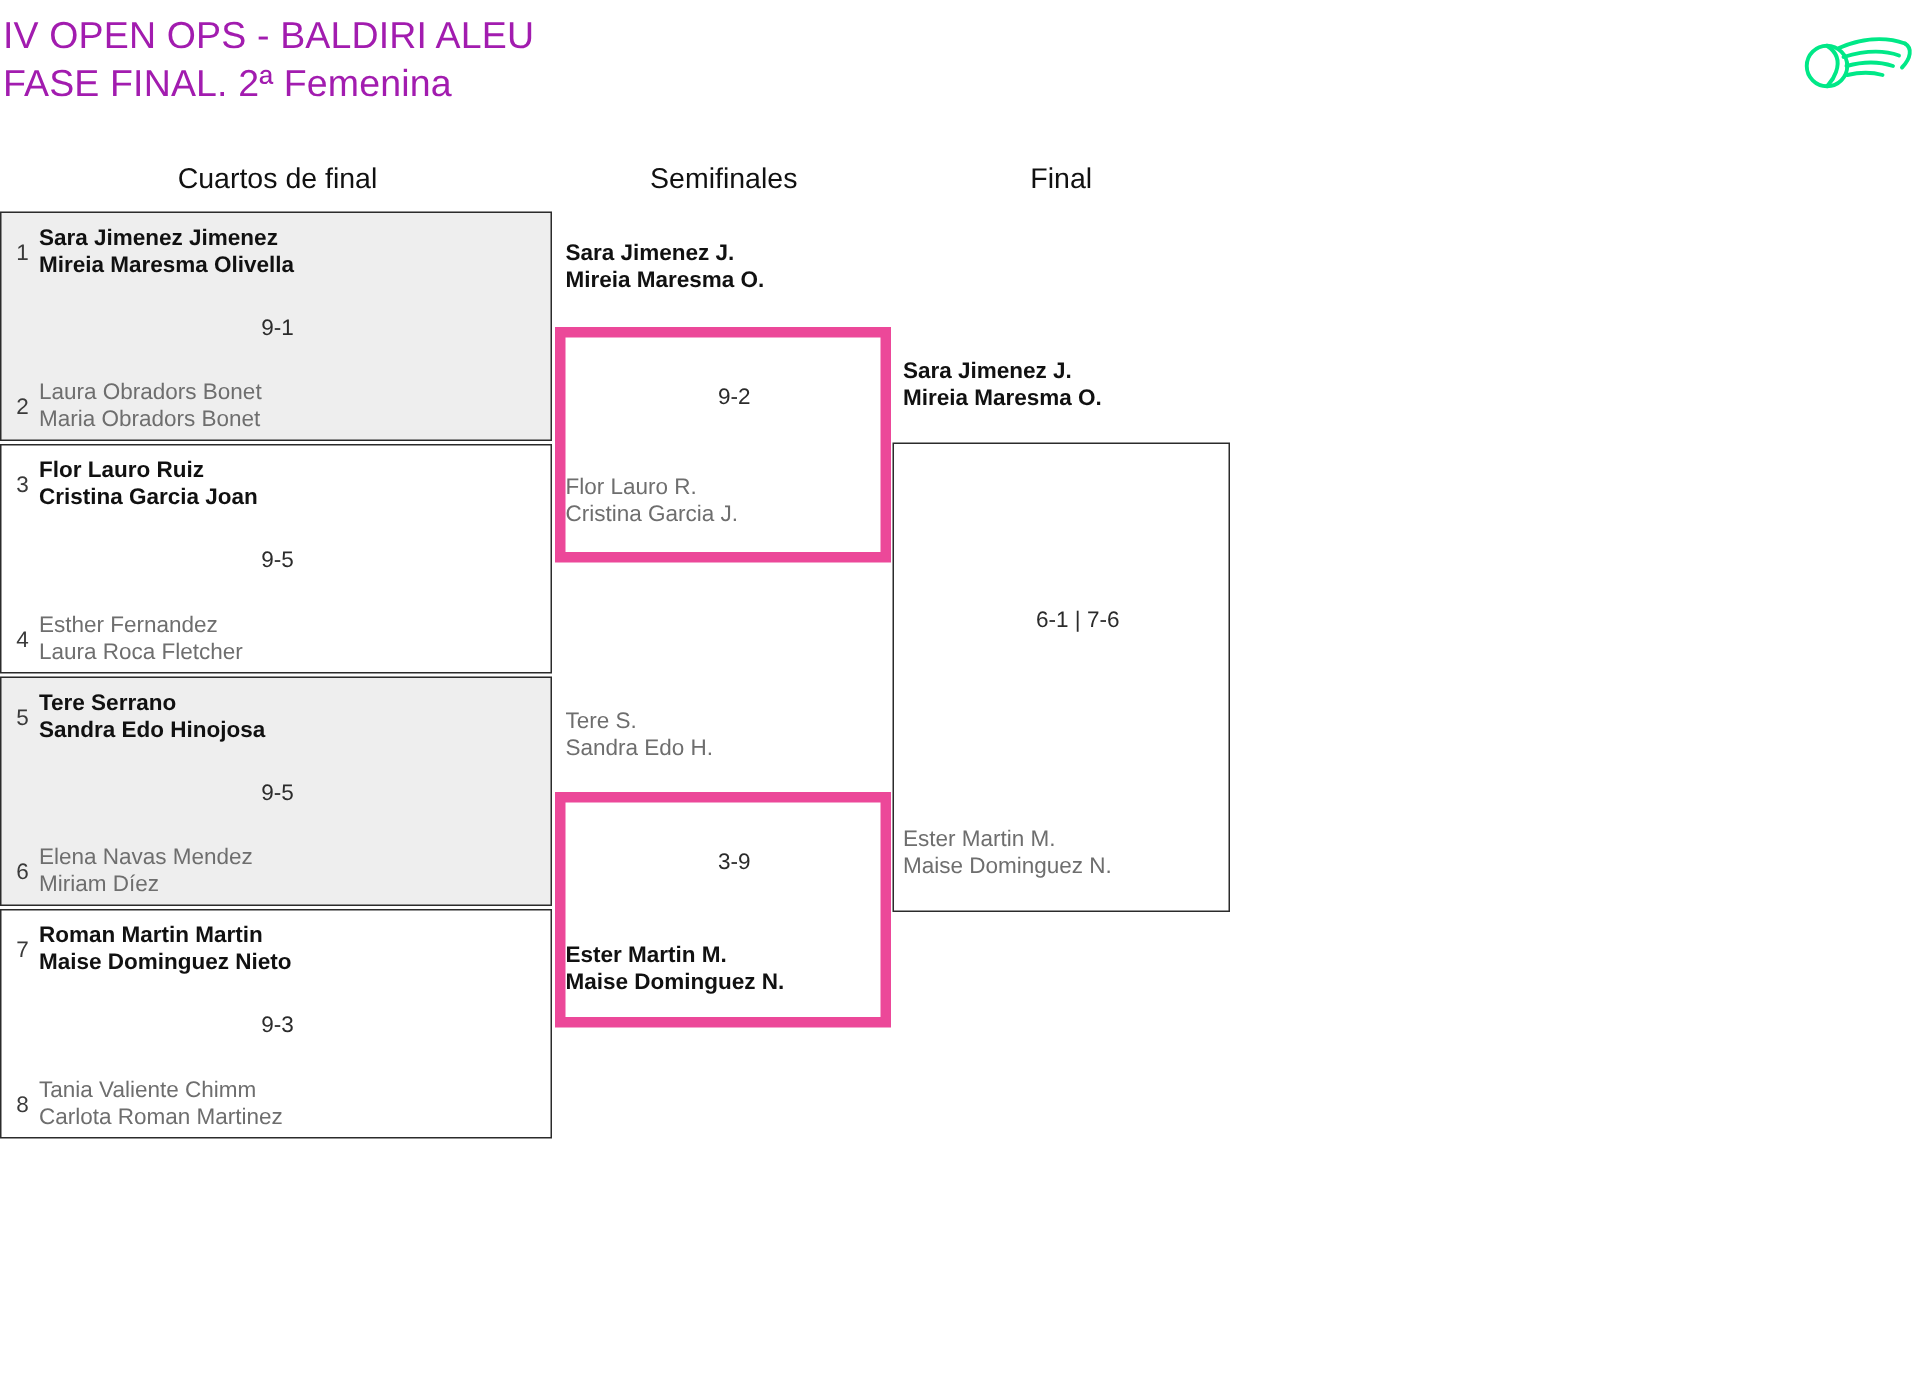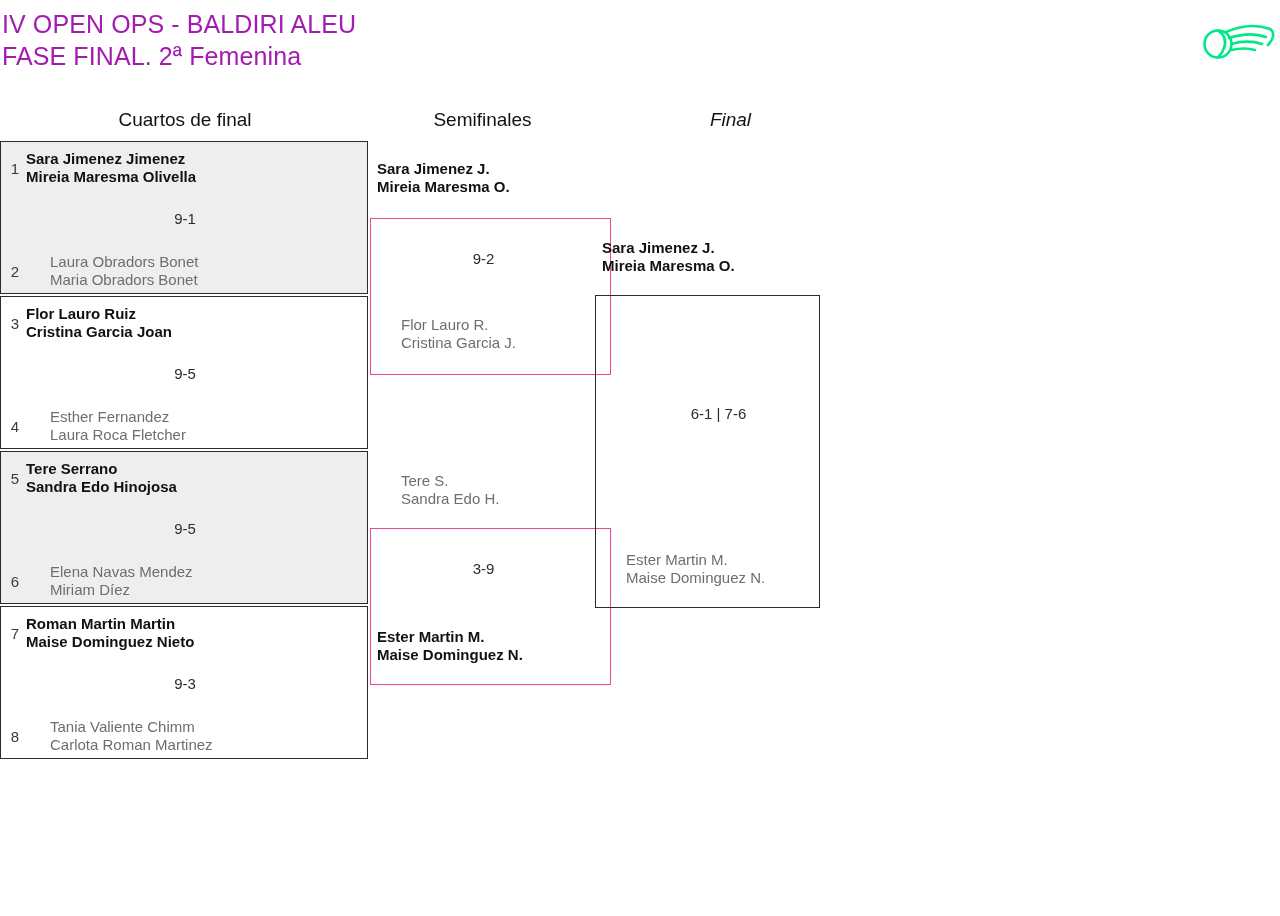--- a/index.html
+++ b/index.html
@@ -48,21 +48,21 @@
   .col-header {
     position: absolute;
     font-size: 19px;
     font-weight: 400;
     color: #111111;
     text-align: center;
     white-space: nowrap;
   }
   #hdr-qf { left: 0px;   top: 109px; width: 370px; }
   #hdr-sf { left: 370px; top: 109px; width: 225px; }
-  #hdr-fn { left: 618px; top: 109px; width: 225px; font-style: italic; }
+  #hdr-fn { left: 595px; top: 109px; width: 225px; }
 
   
   #bracket {
     position: absolute;
     left: 0;
     top: 0;
     width: 1280px;
     height: 916px;
   }
 
@@ -98,38 +98,38 @@
     left: 25px;
     font-size: 15px;
     line-height: 18px;
     white-space: nowrap;
   }
   .pair.top    { top: 8px; }
   .pair.bottom { top: 111px; }
   .pair .nm { display: block; }
 
   .winner .nm { color: #111111; font-weight: bold; }
-  .loser  .nm { color: #6e6e6e; font-weight: normal; margin-left: 24px; }
+  .loser  .nm { color: #6e6e6e; font-weight: normal; }
 
   .qf-score {
     position: absolute;
     left: 0;
     top: 68px;
     width: 368px;
     text-align: center;
     font-size: 15px;
     color: #2b2b2b;
   }
 
   
   .sf-box {
     position: absolute;
     left: 370px;
-    width: 241px;
-    border: 1px solid #ec4899;
+    width: 224px;
+    border: 7px solid #ec4899;
     box-sizing: border-box;
     background: transparent;
   }
   #sf1 { top: 218px; height: 157px; }
   #sf2 { top: 528px; height: 157px; }
 
   .sf-score {
     position: absolute;
     left: 0;
     width: 225px;

